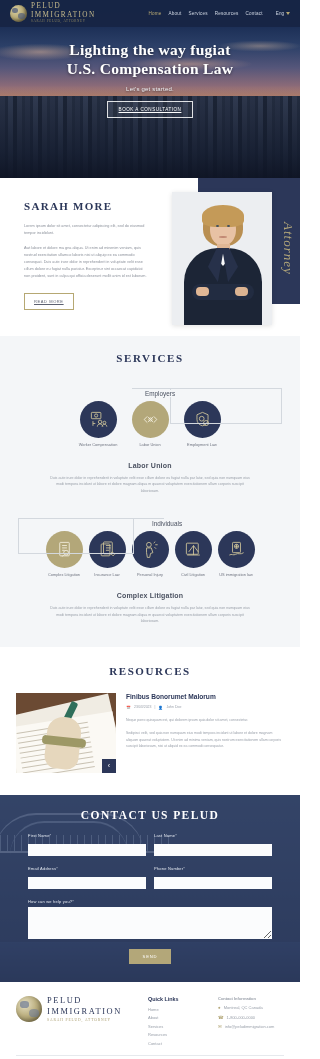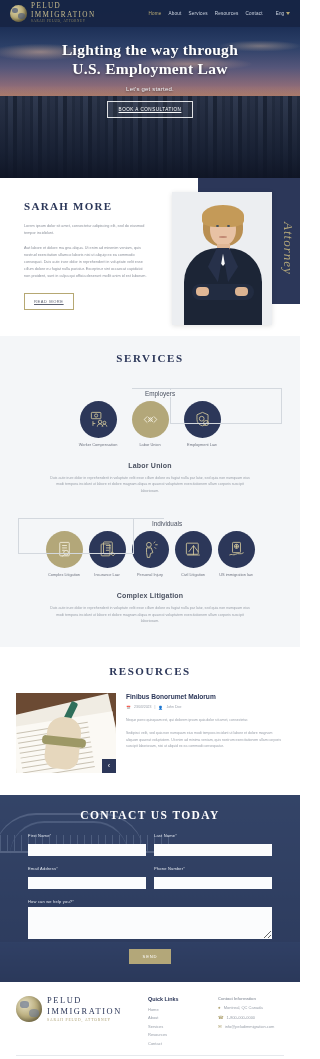--- a/index.html
+++ b/index.html
@@ -390,22 +390,22 @@
         <a href="#">Contact</a>
         <span class="nav-lang">
           <span>Eng</span>
           <span class="caret"></span>
         </span>
       </div>
     </nav>
 
     <div class="hero-body">
       <h1 class="hero-h1">
-        <span>Lighting the way through</span><br>
-        <span>U.S. Employment Law</span>
+        <span>Lighting the way fugiat</span><br>
+        <span>U.S. Compensation Law</span>
       </h1>
       <div class="hero-sub">Let's get started.</div>
       <a href="#" class="hero-btn">BOOK A CONSULTATION</a>
     </div>
   </section>
 
   <section class="about">
     <div class="about-panel"></div>
     <div class="attorney-word">Attorney</div>
 
@@ -587,21 +587,21 @@
 
   <section class="contact">
     <div class="contact-bg">
       <div class="cb-sky"></div>
       <div class="cb-bridge"></div>
       <div class="cb-bridge2"></div>
       <div class="cb-posts"></div>
       <div class="cb-deck"></div>
       <div class="cb-water"></div>
     </div>
-    <h2 class="contact-h2">CONTACT US TODAY</h2>
+    <h2 class="contact-h2">CONTACT US PELUD</h2>
     <form class="form">
       <div class="frow">
         <div class="fcol">
           <label class="flabel">
             <span>First Name</span><span class="req">*</span>
           </label>
           <input class="finput" type="text" value="" style="">
         </div>
         <div class="fcol">
           <label class="flabel">

